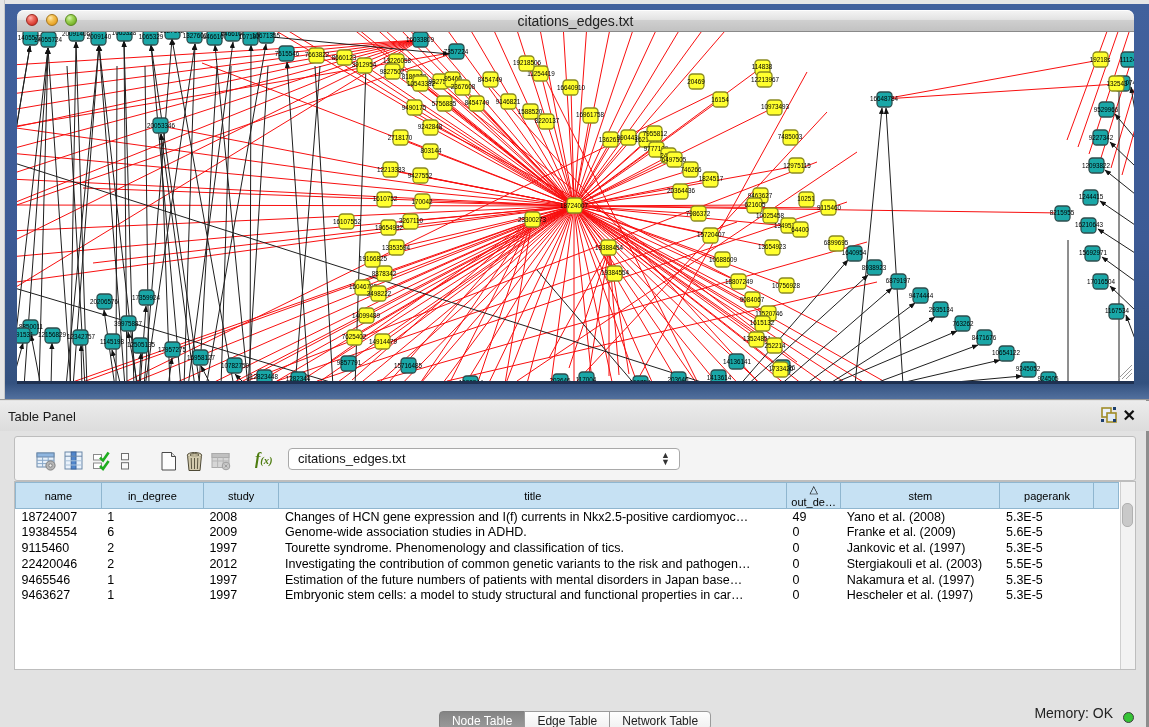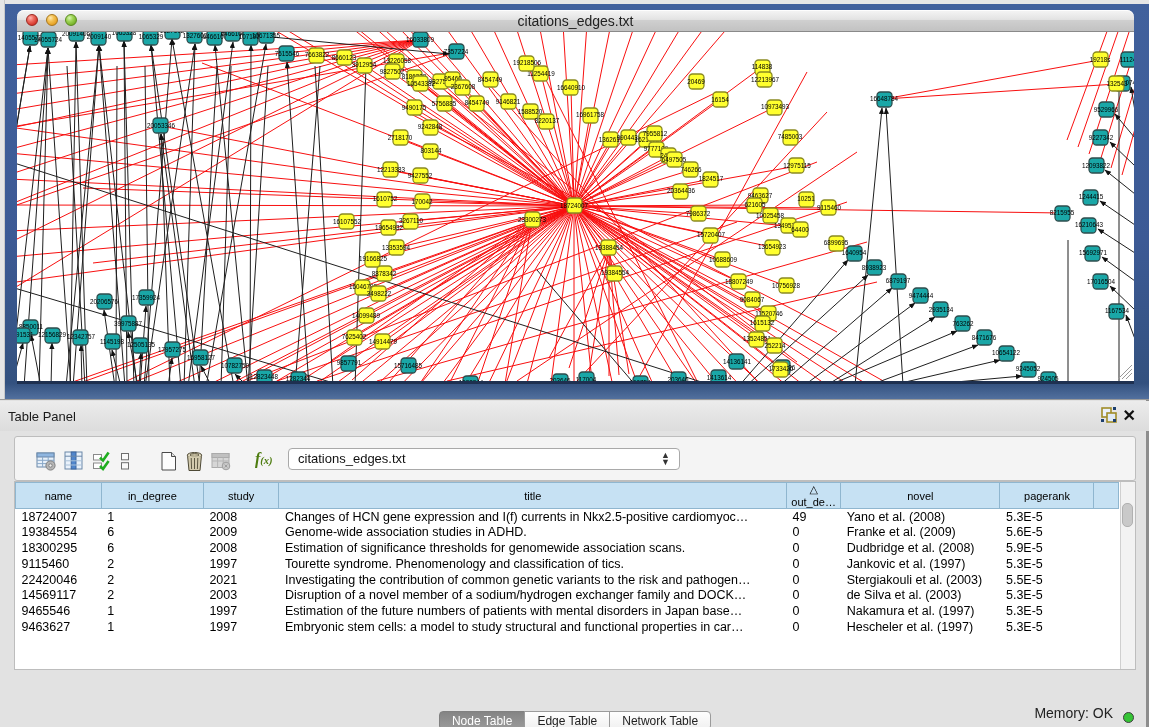--- a/index.html
+++ b/index.html
@@ -971,21 +971,21 @@
   </div>
   <div id="tablecard">
     <table>
       <tbody>
           <tr>
             <th class="c1">name</th>
             <th class="c2">in_degree</th>
             <th class="c3">study</th>
             <th class="c4">title</th>
             <th class="c5">△ out_de…</th>
-            <th class="c6">novel</th>
+            <th class="c6">stem</th>
             <th class="c7">pagerank</th>
             <th class="c8"></th>
           </tr>
       <tr>
             <td class="c1">18724007</td>
             <td class="c2">1</td>
             <td class="c3">2008</td>
             <td class="c4">Changes of HCN gene expression and I(f) currents in Nkx2.5-positive cardiomyoc…</td>
             <td class="c5">49</td>
             <td class="c6">Yano et al. (2008)</td>
@@ -996,57 +996,37 @@
             <td class="c1">19384554</td>
             <td class="c2">6</td>
             <td class="c3">2009</td>
             <td class="c4">Genome-wide association studies in ADHD.</td>
             <td class="c5">0</td>
             <td class="c6">Franke et al. (2009)</td>
             <td class="c7">5.6E-5</td>
             <td class="c8"></td>
           </tr>
 <tr>
-            <td class="c1">18300295</td>
-            <td class="c2">6</td>
-            <td class="c3">2008</td>
-            <td class="c4">Estimation of significance thresholds for genomewide association scans.</td>
-            <td class="c5">0</td>
-            <td class="c6">Dudbridge et al. (2008)</td>
-            <td class="c7">5.9E-5</td>
-            <td class="c8"></td>
-          </tr>
-<tr>
             <td class="c1">9115460</td>
             <td class="c2">2</td>
             <td class="c3">1997</td>
             <td class="c4">Tourette syndrome. Phenomenology and classification of tics.</td>
             <td class="c5">0</td>
             <td class="c6">Jankovic et al. (1997)</td>
             <td class="c7">5.3E-5</td>
             <td class="c8"></td>
           </tr>
 <tr>
             <td class="c1">22420046</td>
             <td class="c2">2</td>
-            <td class="c3">2021</td>
+            <td class="c3">2012</td>
             <td class="c4">Investigating the contribution of common genetic variants to the risk and pathogen…</td>
             <td class="c5">0</td>
             <td class="c6">Stergiakouli et al. (2003)</td>
             <td class="c7">5.5E-5</td>
-            <td class="c8"></td>
-          </tr>
-<tr>
-            <td class="c1">14569117</td>
-            <td class="c2">2</td>
-            <td class="c3">2003</td>
-            <td class="c4">Disruption of a novel member of a sodium/hydrogen exchanger family and DOCK…</td>
-            <td class="c5">0</td>
-            <td class="c6">de Silva et al. (2003)</td>
-            <td class="c7">5.3E-5</td>
             <td class="c8"></td>
           </tr>
 <tr>
             <td class="c1">9465546</td>
             <td class="c2">1</td>
             <td class="c3">1997</td>
             <td class="c4">Estimation of the future numbers of patients with mental disorders in Japan base…</td>
             <td class="c5">0</td>
             <td class="c6">Nakamura et al. (1997)</td>
             <td class="c7">5.3E-5</td>

